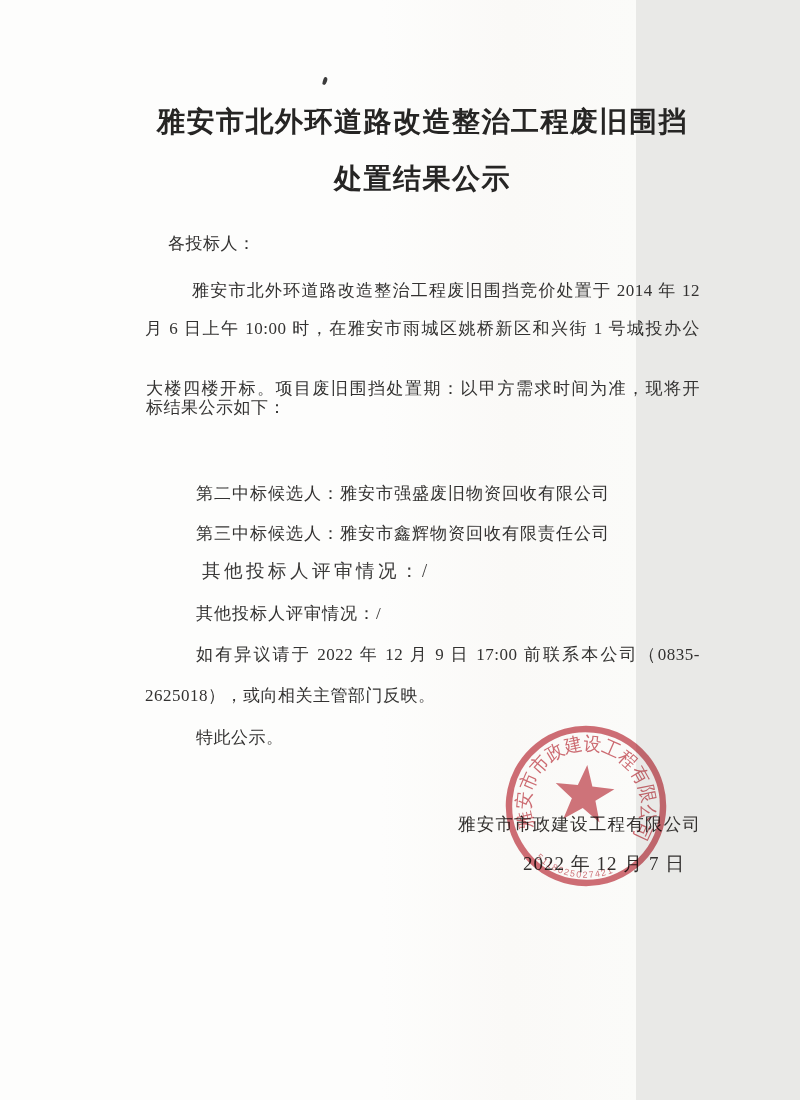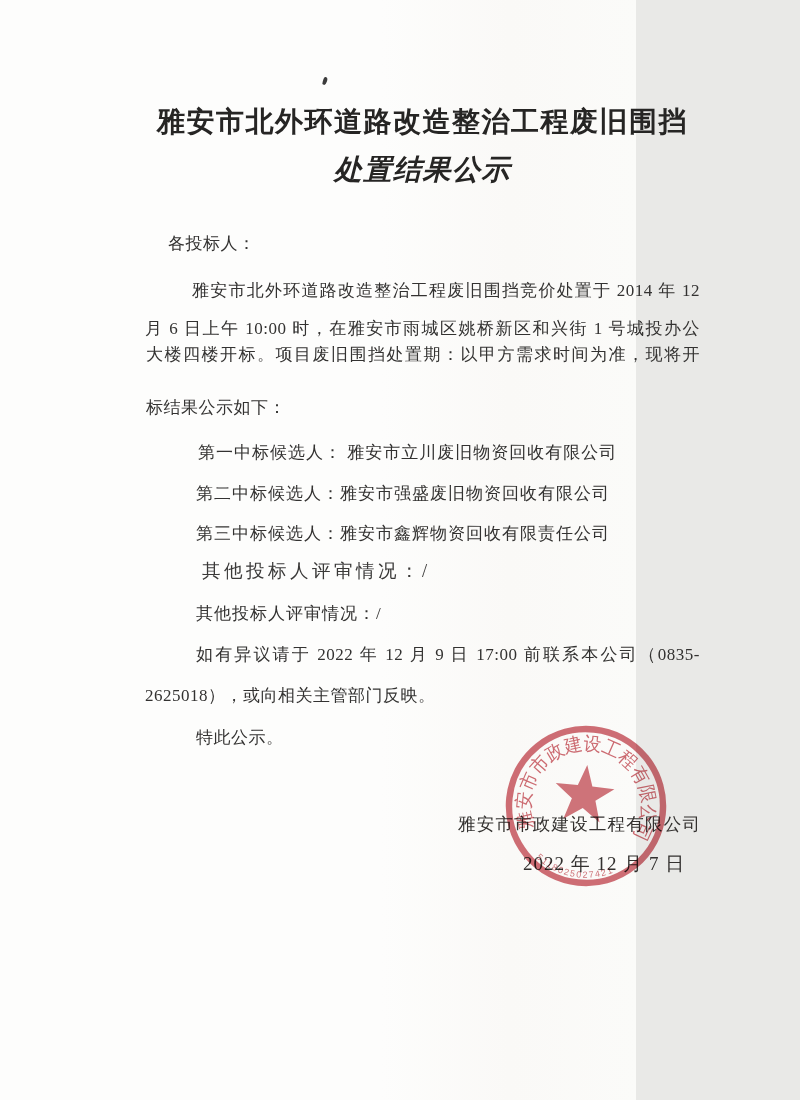--- a/index.html
+++ b/index.html
@@ -30,25 +30,25 @@
   .title{
     position:absolute;left:145px;width:555px;
     text-align:center;
     font-family:"Liberation Sans", sans-serif;
     font-weight:700;
     font-size:28px;
     letter-spacing:1.5px;
     color:#262524;
   }
   #title1{top:103px;}
-  #title2{top:151px;font-style:italic;}
+  #title2{top:160px;}
   #greeting{left:168px;top:232px;}
   #b0{left:192px;top:279px;width:508px;}
   #b1{left:145px;top:317px;width:555px;}
-  #b2{left:146px;top:343px;width:554px;}
+  #b2{left:146px;top:377px;width:554px;}
   #b3{left:146px;top:396px;}
   #c0{left:198px;top:441px;letter-spacing:1px;}
   #c1{left:196px;top:482px;letter-spacing:1px;}
   #c2{left:196px;top:522px;letter-spacing:1px;}
   #o0{left:202px;top:558px;font-size:18.5px;letter-spacing:3.5px;color:#3a3938;}
   #o1{left:196px;top:602px;letter-spacing:1px;}
   #d0{left:196px;top:643px;width:504px;}
   #d1{left:145px;top:684px;}
   #closing{left:196px;top:726px;}
   #sig{left:458px;top:812px;font-size:17.5px;letter-spacing:1.2px;color:#33312f;}
@@ -75,21 +75,20 @@
 
   <div class="speck"></div>
 
   <div class="line" id="greeting">各投标人：</div>
 
   <div class="line just" id="b0">雅安市北外环道路改造整治工程废旧围挡竞价处置于 2014 年 12</div>
   <div class="line just" id="b1">月 6 日上午 10:00 时，在雅安市雨城区姚桥新区和兴街 1 号城投办公</div>
   <div class="line just" id="b2">大楼四楼开标。项目废旧围挡处置期：以甲方需求时间为准，现将开</div>
   <div class="line" id="b3">标结果公示如下：</div>
 
-  <div class="line" id="c0">第一中标候选人： 雅安市立川废旧物资回收有限公司</div>
   <div class="line" id="c1">第二中标候选人：雅安市强盛废旧物资回收有限公司</div>
   <div class="line" id="c2">第三中标候选人：雅安市鑫辉物资回收有限责任公司</div>
 
   <div class="line" id="o0">其他投标人评审情况：/</div>
   <div class="line" id="o1">其他投标人评审情况：/</div>
 
   <div class="line just" id="d0">如有异议请于 2022 年 12 月 9 日 17:00 前联系本公司（0835-</div>
   <div class="line" id="d1">2625018），或向相关主管部门反映。</div>
 
   <div class="line" id="closing">特此公示。</div>

